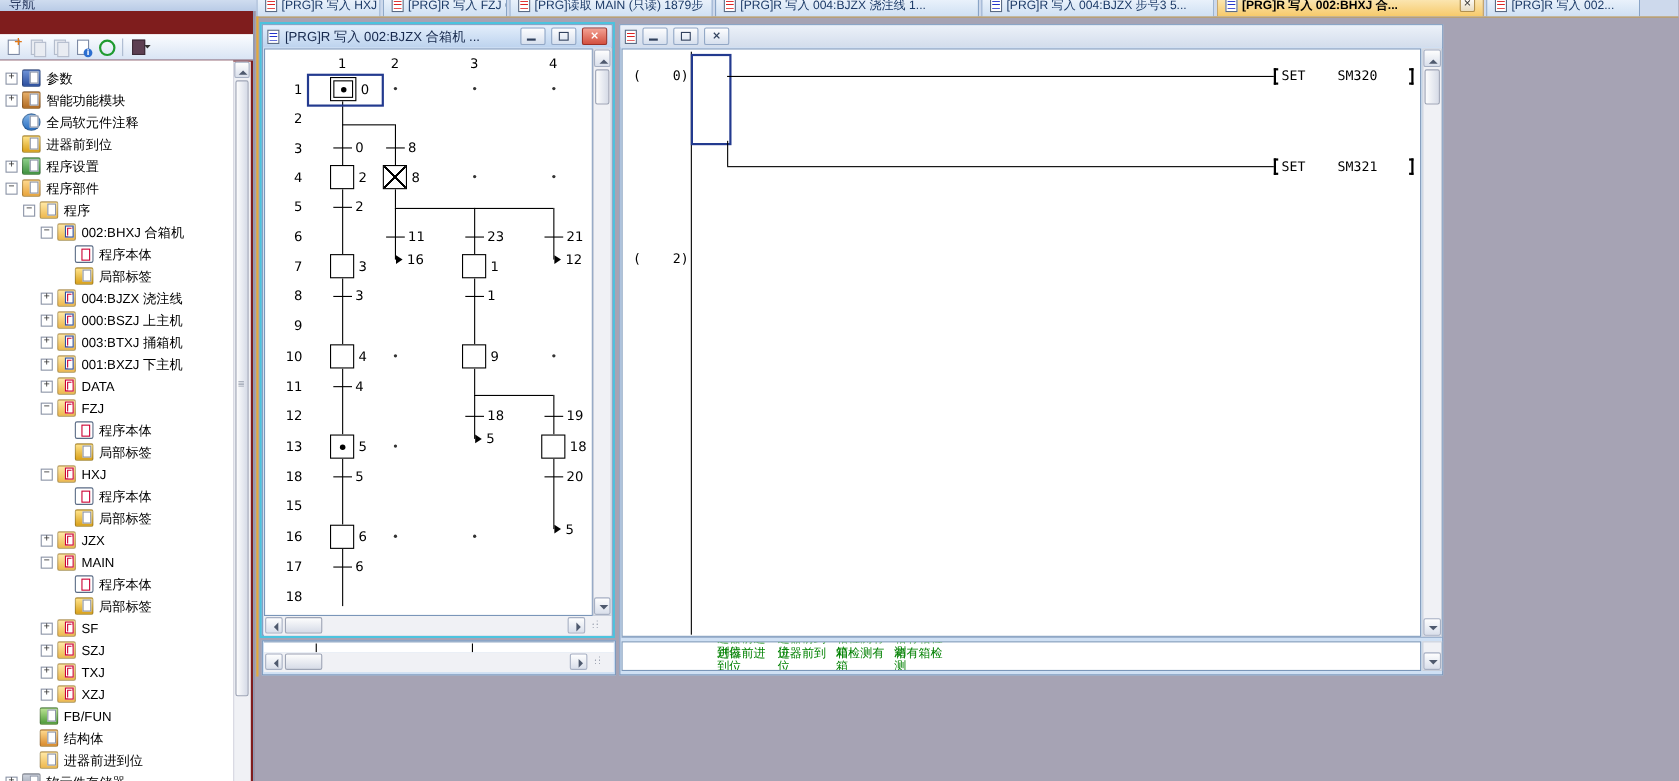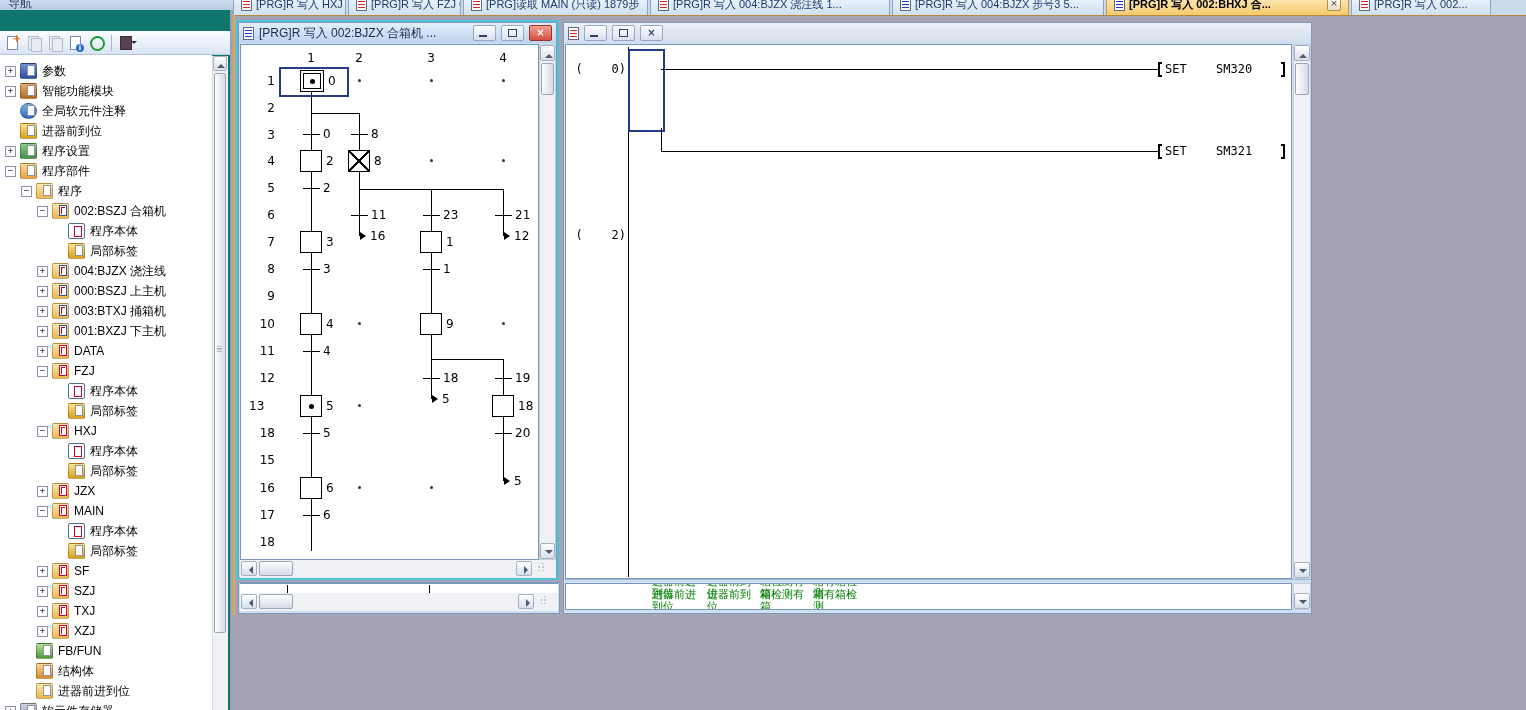--- a/index.html
+++ b/index.html
@@ -5,21 +5,21 @@
   html,body{margin:0;padding:0}
   body{width:1526px;height:710px;overflow:hidden;position:relative;
        font-family:"Liberation Sans","DejaVu Sans",sans-serif;
        background:#a6a3b4;-webkit-font-smoothing:none}
   .abs{position:absolute}
   .hl{position:absolute;height:1px;background:#000}
   .vl{position:absolute;width:1px;background:#000}
   .lbl{position:absolute;font:12px "DejaVu Sans",sans-serif;color:#000;white-space:nowrap}
 
   
-  #nav-panel{left:0;top:0;width:230px;height:710px;background:#0f766e;border-right:1px solid #8d9cb5}
+  #nav-panel{left:0;top:0;width:230px;height:710px;background:#7f1d1d;border-right:1px solid #8d9cb5}
   #nav-top{left:0;top:0;width:230px;height:10px;background:linear-gradient(#cfdcef,#b9cbe6);overflow:hidden;
            font-size:12px;color:#25365c;padding-left:8px}
   #nav-top .t{position:relative;top:-5px}
   #nav-section{left:0;top:10px;width:230px;height:21px;background:linear-gradient(#8b9cba,#64769b);
            color:#fff;font-size:12px;font-weight:bold;line-height:21px;padding-left:8px;box-sizing:border-box}
   #nav-toolbar{left:0;top:31px;width:230px;height:24px;background:linear-gradient(#fbfdff,#d9e4f4);
            border-bottom:1px solid #b6c5dc;display:flex;align-items:center;gap:4px;padding-left:4px;box-sizing:border-box}
   .tbi{width:17px;height:17px;border-radius:2px;position:relative;display:inline-block}
   .tbi .pg{position:absolute;left:3px;top:2px;width:9px;height:12px;background:#fff;border:1px solid #7d8aa5}
   .tbi.dis .pg{background:#e9ecf2;border-color:#b3bccc}
@@ -180,21 +180,21 @@
         <span>程序部件</span>
       </div>
     <div class="trow" style="padding-left:21px">
         <span class="exp">−</span>
         <span class="ti i-folder"></span>
         <span>程序</span>
       </div>
     <div class="trow" style="padding-left:37px">
         <span class="exp">−</span>
         <span class="ti i-prg-sfc"></span>
-        <span>002:BSZJ 合箱机</span>
+        <span>002:BHXJ 合箱机</span>
       </div>
     <div class="trow" style="padding-left:53px">
         <span class="exp none"></span>
         <span class="ti i-body"></span>
         <span>程序本体</span>
       </div>
     <div class="trow" style="padding-left:53px">
         <span class="exp none"></span>
         <span class="ti i-label"></span>
         <span>局部标签</span>
@@ -406,21 +406,21 @@
     <span class="lbl" style="left:10px;top:105px;width:26px;text-align:right">3</span>
     <span class="lbl" style="left:10px;top:131px;width:26px;text-align:right">4</span>
     <span class="lbl" style="left:10px;top:158px;width:26px;text-align:right">5</span>
     <span class="lbl" style="left:10px;top:185px;width:26px;text-align:right">6</span>
     <span class="lbl" style="left:10px;top:212px;width:26px;text-align:right">7</span>
     <span class="lbl" style="left:10px;top:239px;width:26px;text-align:right">8</span>
     <span class="lbl" style="left:10px;top:266px;width:26px;text-align:right">9</span>
     <span class="lbl" style="left:10px;top:294px;width:26px;text-align:right">10</span>
     <span class="lbl" style="left:10px;top:321px;width:26px;text-align:right">11</span>
     <span class="lbl" style="left:10px;top:348px;width:26px;text-align:right">12</span>
-    <span class="lbl" style="left:10px;top:376px;width:26px;">13</span>
+    <span class="lbl" style="left:10px;top:376px;width:26px;text-align:right">13</span>
     <span class="lbl" style="left:10px;top:403px;width:26px;text-align:right">18</span>
     <span class="lbl" style="left:10px;top:430px;width:26px;text-align:right">15</span>
     <span class="lbl" style="left:10px;top:458px;width:26px;text-align:right">16</span>
     <span class="lbl" style="left:10px;top:485px;width:26px;text-align:right">17</span>
     <span class="lbl" style="left:10px;top:512px;width:26px;text-align:right">18</span>
 
     <div class="vl" style="left:72px;top:69px;height:58px"></div>
     <div class="vl" style="left:72px;top:149px;height:59px"></div>
     <div class="vl" style="left:72px;top:230px;height:60px"></div>
     <div class="vl" style="left:72px;top:312px;height:60px"></div>

